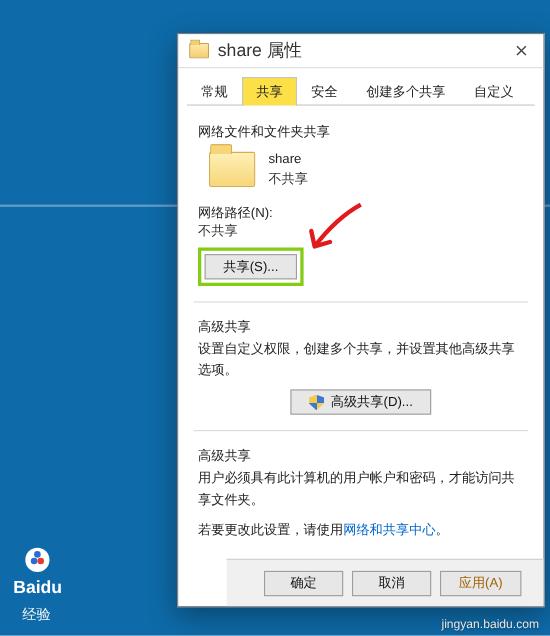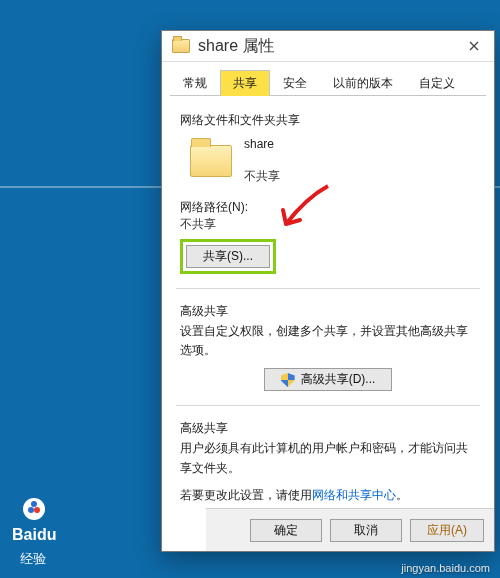--- a/index.html
+++ b/index.html
@@ -16,29 +16,29 @@
   .tabs:after{content:"";position:absolute;left:8px;right:8px;bottom:0;height:1px;background:#c5c5c5;}
   .tab{padding:4px 12px;border:1px solid transparent;border-bottom:none;position:relative;color:#222;}
   .tab.active{border-color:#c5c5c5;background:#fde047;z-index:2;}
   .tab.active:after{content:"";position:absolute;left:0;right:0;bottom:-1px;height:1px;background:#fff;}
   .body{padding:10px 14px 0 14px;}
   .sec{padding:6px 4px 12px 4px;}
   .hr{height:1px;background:#d9d9d9;margin:2px 0 8px 0;}
   .row{display:flex;align-items:center;gap:12px;padding:8px 4px;}
   .bigfolder{width:40px;height:30px;background:linear-gradient(#fff0b8,#f6d678);border:1px solid #d4ae4e;border-radius:2px;position:relative;margin-left:6px;}
   .bigfolder:before{content:"";position:absolute;left:0;top:-8px;width:18px;height:8px;background:#f6d678;border:1px solid #d4ae4e;border-bottom:none;border-radius:2px 2px 0 0;}
-  .stack{display:flex;flex-direction:column;gap:17px;}
+  .stack{display:flex;flex-direction:column;gap:3px;}
   .lbl{color:#222;}
   .mut{color:#333;}
   .btn{display:inline-flex;align-items:center;justify-content:center;height:23px;padding:0 16px;background:#e7e7e7;border:1px solid #9d9d9d;color:#111;font-size:12px;}
   .redbox{border:3px solid #84cc16;display:inline-block;padding:3px;margin-top:6px;}
   .para{color:#222;line-height:1.6;margin:2px 0 8px 0;font-family:Liberation Serif, serif;}
   .shield{display:inline-block;width:14px;height:14px;margin-right:6px;vertical-align:-3px;background:conic-gradient(#3a78d8 0 25%,#f7c948 0 50%,#3a78d8 0 75%,#f7c948 0 100%);clip-path:polygon(50% 0,100% 18%,100% 55%,50% 100%,0 55%,0 18%);}
   .link{color:#0066cc;cursor:pointer;}
-  .footer{position:absolute;left:0;right:0;bottom:0;height:42px;border-top:1px solid #d0d0d0;background:#f0f0f0;display:flex;align-items:center;justify-content:flex-end;gap:8px;padding:0 10px;margin-left:44px;}
+  .footer{position:absolute;left:0;right:0;bottom:0;height:42px;border-top:1px solid #d0d0d0;background:#f0f0f0;display:flex;align-items:center;justify-content:flex-end;gap:8px;padding:0 20px;margin-left:44px;}
   .footer .btn{min-width:72px;}
   .btn.disabled{color:#a16207;}
   .arrow{position:absolute;left:276px;top:180px;pointer-events:none;}
   .arrow svg{width:60px;height:60px;}
   .wm{position:absolute;right:10px;bottom:4px;color:#e6e6e6;font-size:11px;text-align:right;text-shadow:0 1px 2px rgba(0,0,0,.4);margin-left:48px;}
   .blogo{position:absolute;left:12px;bottom:10px;color:#fff;display:flex;align-items:center;gap:6px;flex-direction:column;}
   .bpaw{width:22px;height:22px;background:#fff;border-radius:50%;position:relative;}
   .bpaw:before{content:"";position:absolute;width:6px;height:6px;background:#2a6bd4;border-radius:50%;left:5px;top:9px;box-shadow:6px 0 0 #e33b2e,3px -6px 0 #2a6bd4;}
   .bname{font-weight:600;font-size:16px;}
   .bsub{font-size:13px;opacity:.95;margin-left:-2px;}
@@ -59,21 +59,21 @@
         <svg viewBox="0 0 10 10">
             <path d="M1 1 L9 9 M9 1 L1 9" stroke="currentColor" stroke-width="1.3"></path>
           </svg>
       </div>
     </div>
 
     <div class="tabs">
       <div class="tab">常规</div>
       <div class="tab active">共享</div>
       <div class="tab">安全</div>
-      <div class="tab">以前的版本</div>
+      <div class="tab">创建多个共享</div>
       <div class="tab">自定义</div>
     </div>
 
     <div class="body">
 
       <div class="sec">
         <div class="lbl">网络文件和文件夹共享</div>
         <div class="row">
           <div class="bigfolder"></div>
           <div class="stack">

